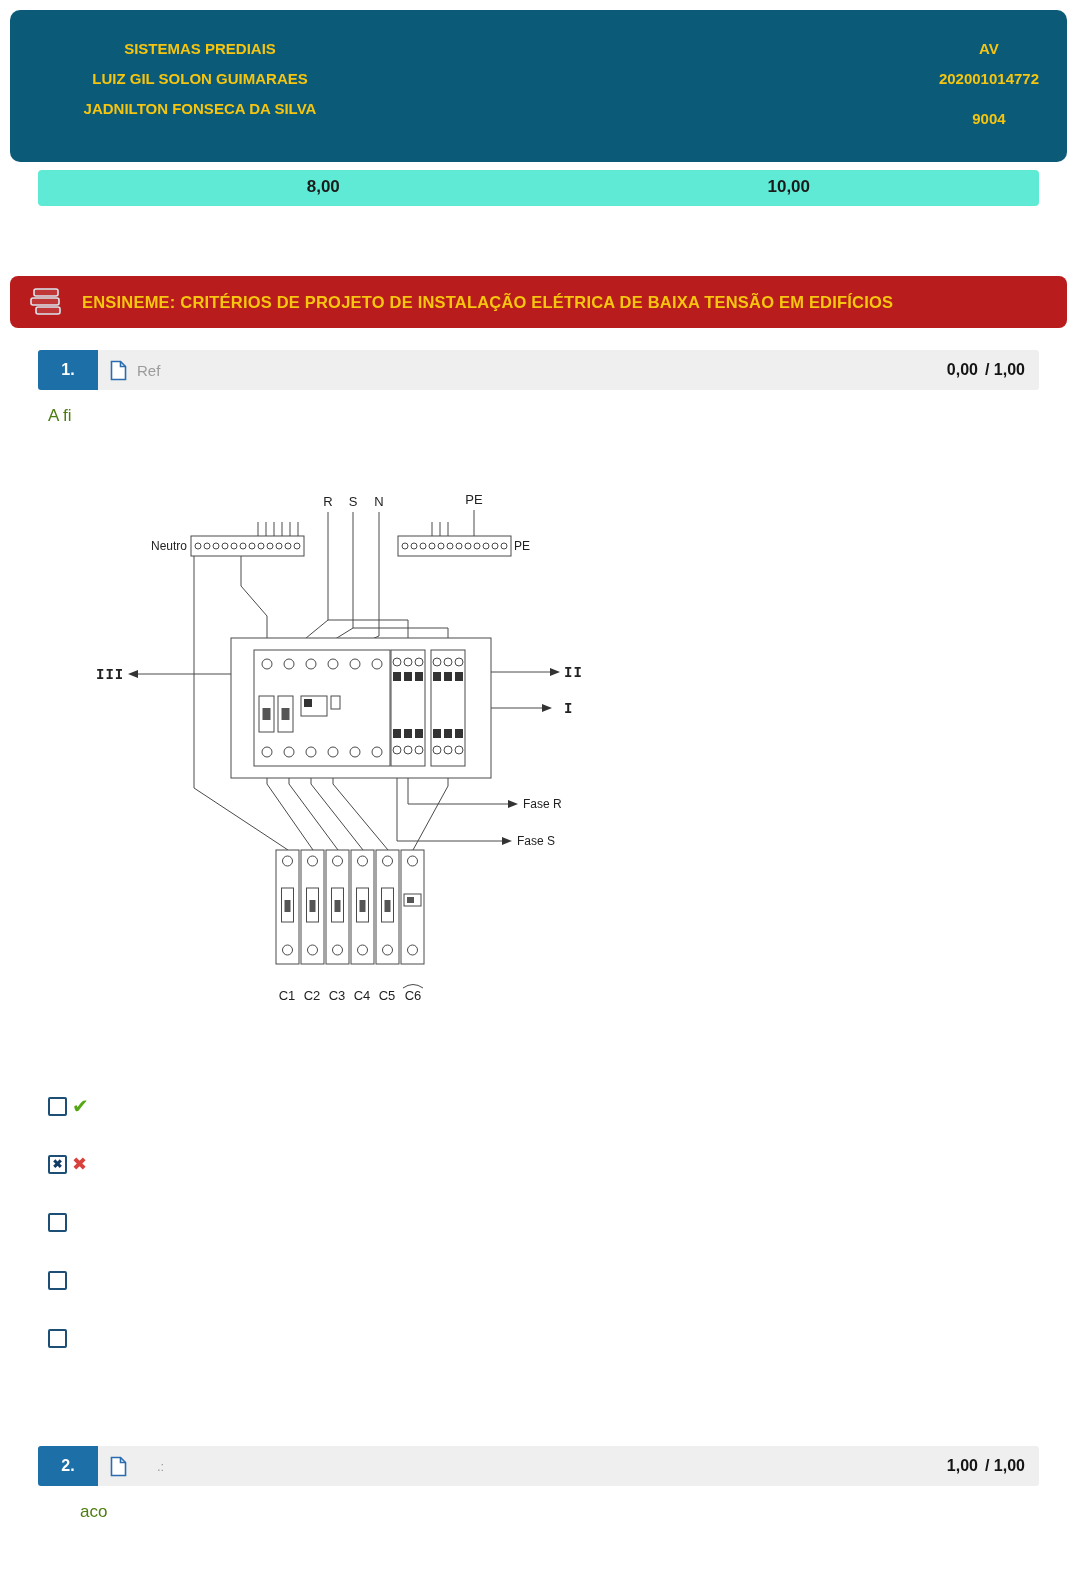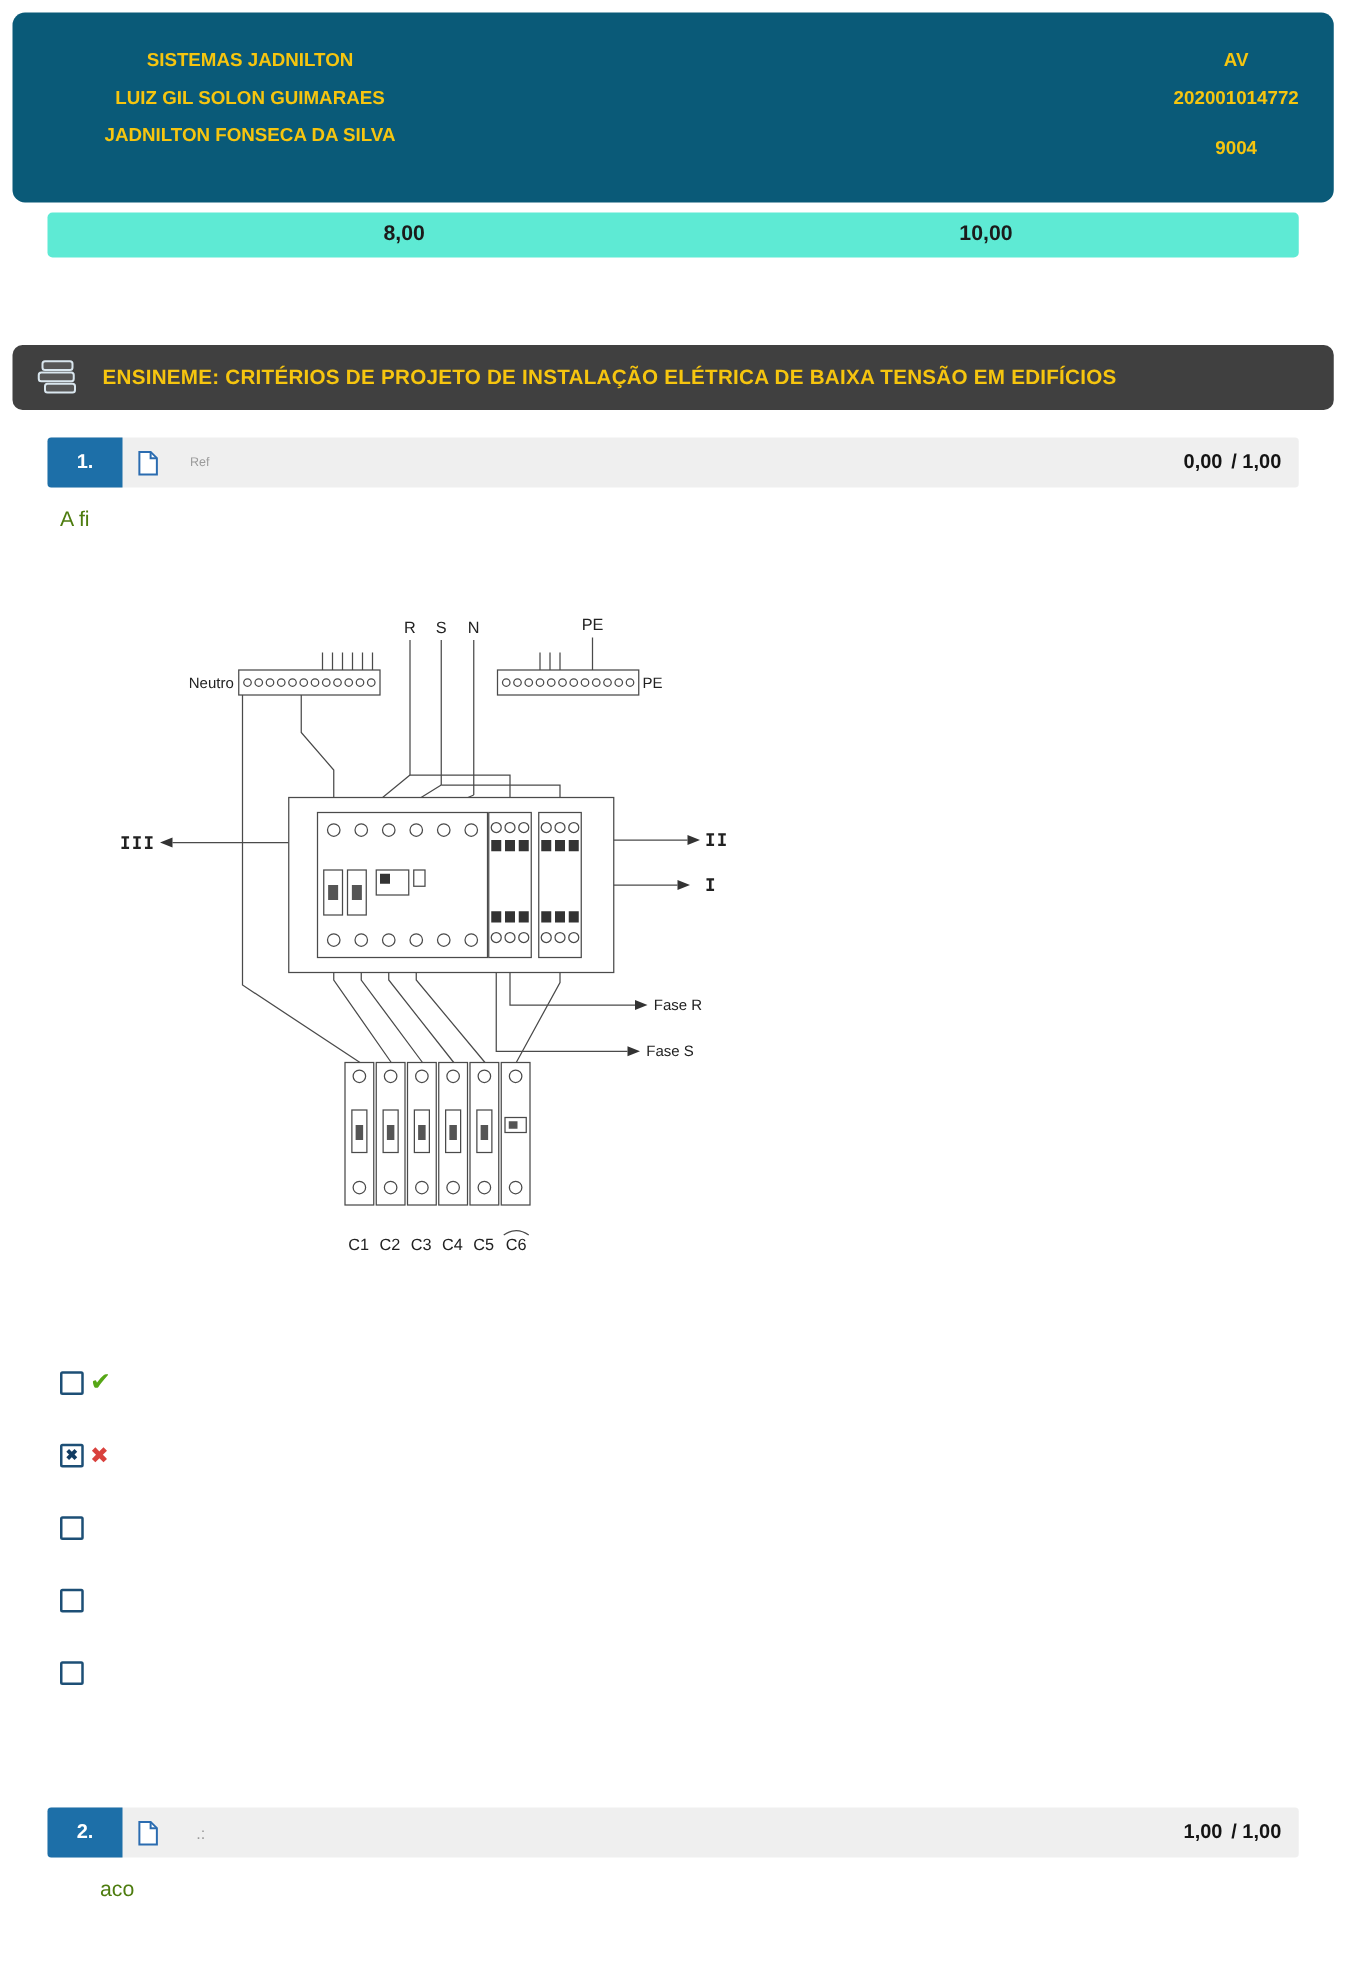--- a/index.html
+++ b/index.html
@@ -48,21 +48,21 @@
     color: #1b1b1b;
   }
   .score-bar .sv { position: absolute; top: 7px; transform: translateX(-50%); }
   .score-bar .sv.left  { left: 28.5%; }
   .score-bar .sv.right { left: 75%; }
 
   
   .course-banner {
     margin: 70px 10px 0 10px;
     height: 52px;
-    background: #404040;
+    background: #b91c1c;
     border-radius: 8px;
     display: flex;
     align-items: center;
     padding-left: 14px;
   }
   .course-banner .banner-icon {
     width: 46px; height: 40px;
     display: flex; align-items: center; justify-content: center;
     margin-right: 12px;
     flex: none;
@@ -94,23 +94,23 @@
     display: flex; align-items: center; justify-content: center;
     flex: none;
   }
   .question-header .doc-icon {
     margin-left: 12px;
     display: inline-flex;
     flex: none;
     cursor: pointer;
   }
   .question-header .ref {
-    margin-left: 25px;
+    margin-left: 10px;
     color: #9b9b9b;
-    font-size: 10px;
+    font-size: 15px;
   }
   .question-header .ref.dotted { margin-left: 30px; font-size: 13px; }
   .question-header .qscore {
     margin-left: auto;
     margin-right: 14px;
     font-size: 16px;
     font-weight: bold;
     color: #141414;
     display: flex;
     gap: 7px;
@@ -167,21 +167,21 @@
   .mark-cross { color: #d9413d; font-size: 18px; line-height: 1; margin-left: 2px; }
 
   .q2-block { margin-top: 96px; }
   .bottom-pad { height: 40px; }
 </style>
 </head>
 <body>
 
 <header class="top-banner">
   <div class="left-col">
-    <div>SISTEMAS JADNILTON</div>
+    <div>SISTEMAS PREDIAIS</div>
     <div>LUIZ GIL SOLON GUIMARAES</div>
     <div>JADNILTON FONSECA DA SILVA</div>
   </div>
   <div class="right-col">
     <div>AV</div>
     <div>202001014772</div>
     <div class="class-code">9004</div>
   </div>
 </header>
 

